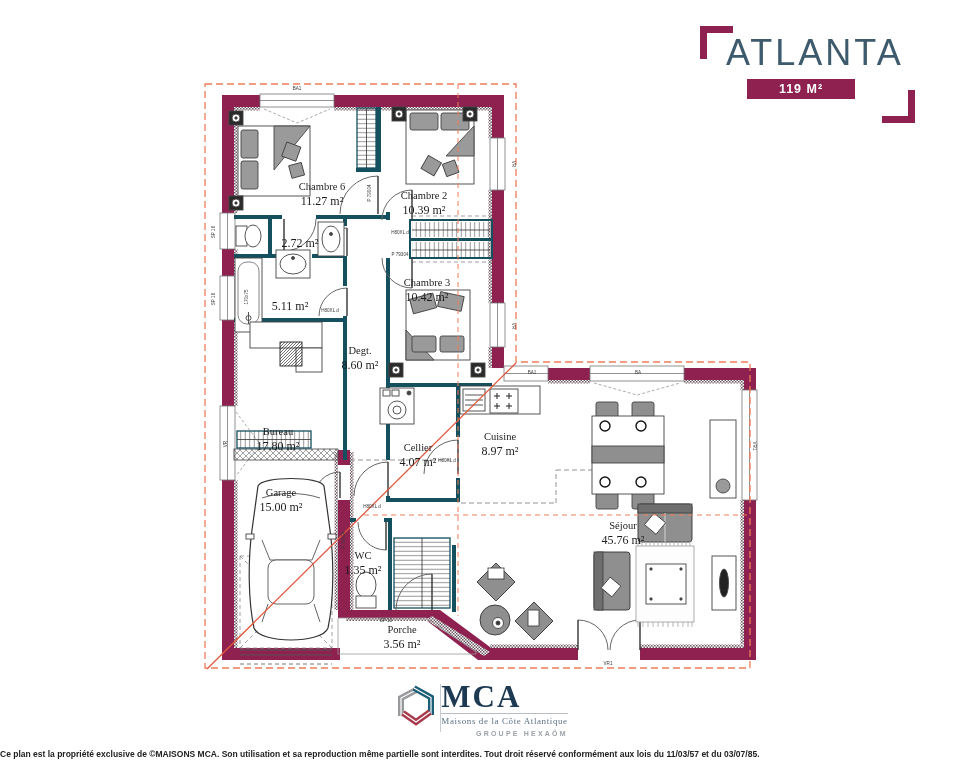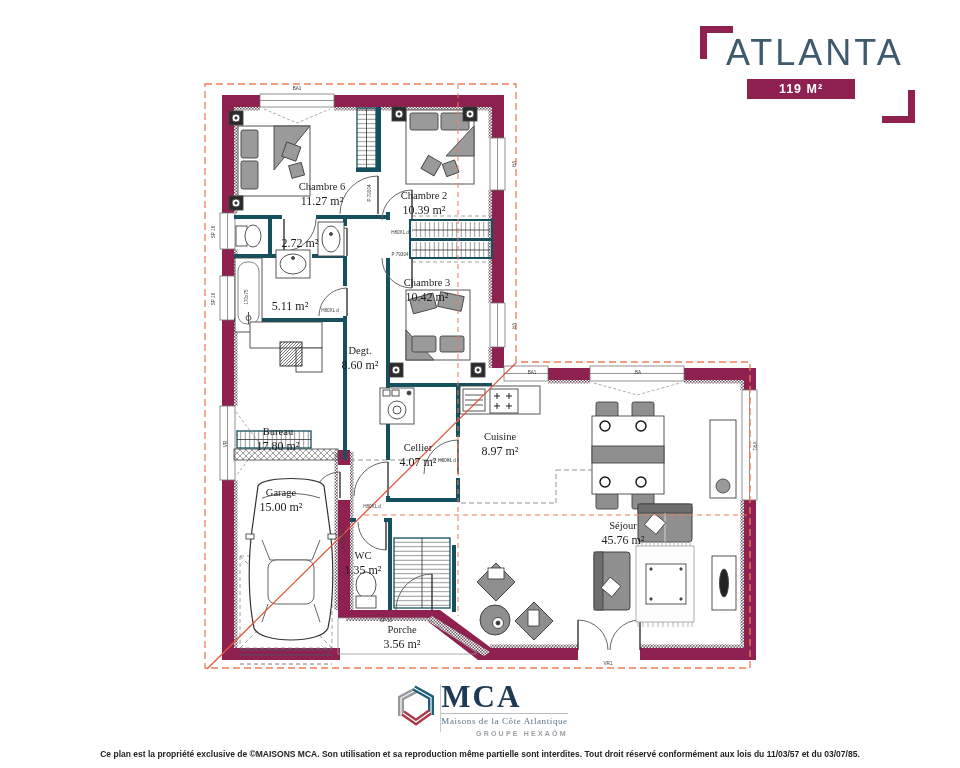--- a/index.html
+++ b/index.html
@@ -28,21 +28,21 @@
       justify-content:center;align-items:flex-start;}
   #logo-divider{width:1px;height:48px;background:#c9ccd0;margin-top:2px;}
   #logo-text{display:flex;flex-direction:column;}
   #logo-mca{font-family:"Liberation Serif",serif;font-weight:bold;font-size:31px;
       color:#1d3a52;letter-spacing:2px;line-height:.95;}
   #logo-tagline{font-family:"Liberation Serif",serif;font-size:9px;color:#5d7387;
       letter-spacing:.6px;border-top:1px solid #b8bdc2;padding-top:2px;margin-top:2px;}
   #logo-group{font-size:7px;font-weight:bold;letter-spacing:2.2px;color:#9ba1a7;
       text-align:right;margin-top:4px;}
   
-  #footer-line{position:absolute;left:0;top:749px;width:960px;text-align:center;
+  #footer-line{position:absolute;left:0;top:749px;width:960px;
       font-size:8.5px;font-weight:bold;color:#222;}
 </style>
 </head>
 <body>
 
 <svg id="plan-svg" width="960" height="768" viewBox="0 0 960 768">
   <defs>
     <pattern id="chk" width="3" height="3" patternUnits="userSpaceOnUse">
       <rect width="3" height="3" fill="#fff"></rect>
       <rect width="1.5" height="1.5" fill="#6e5862"></rect>

